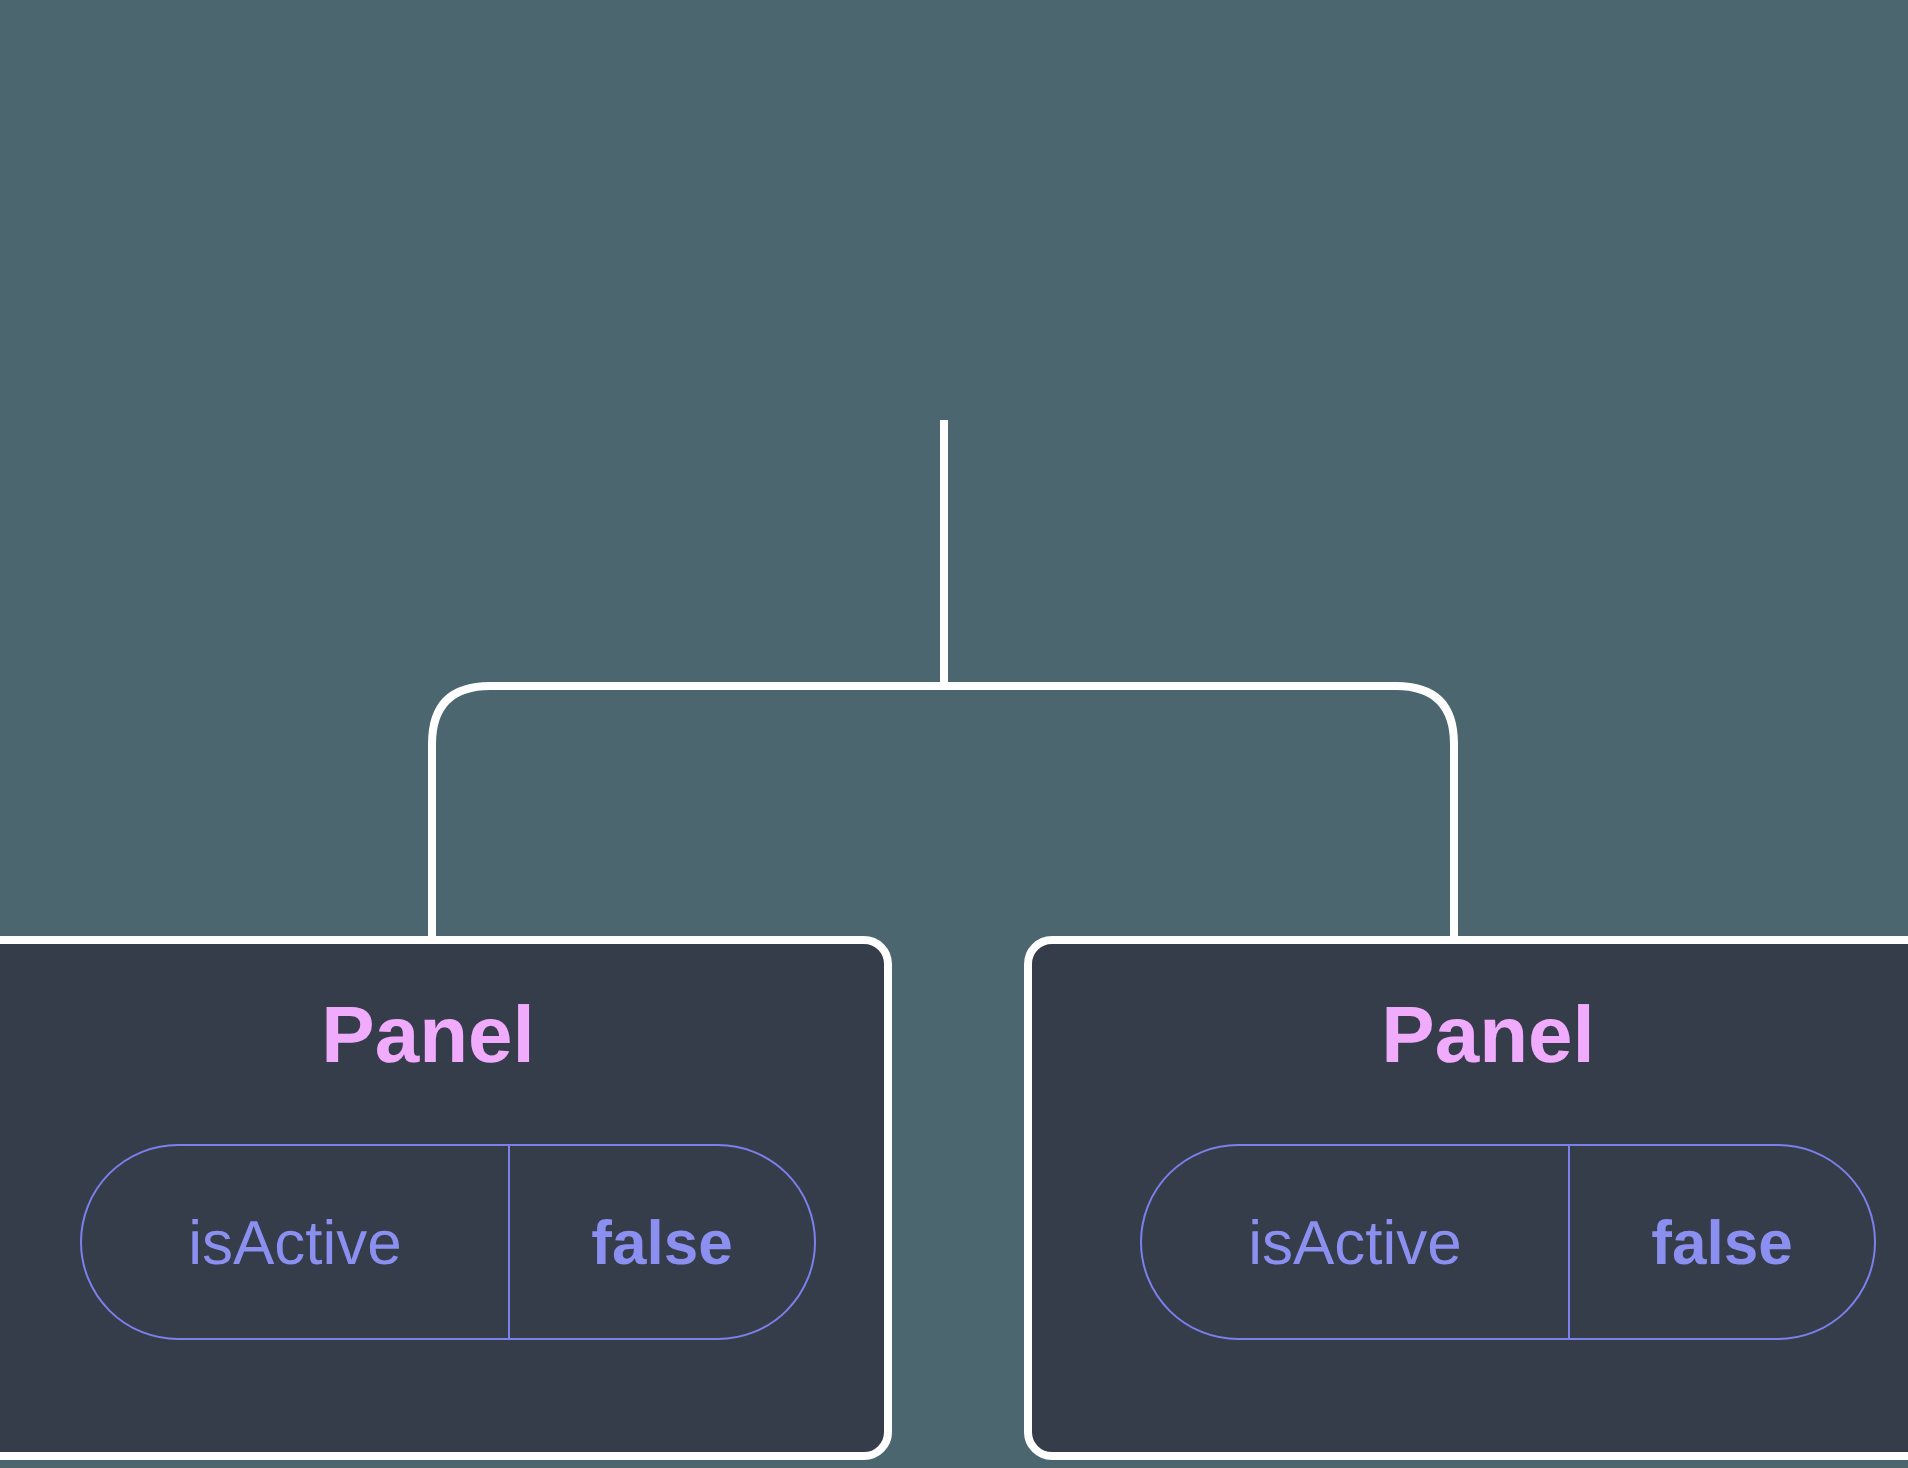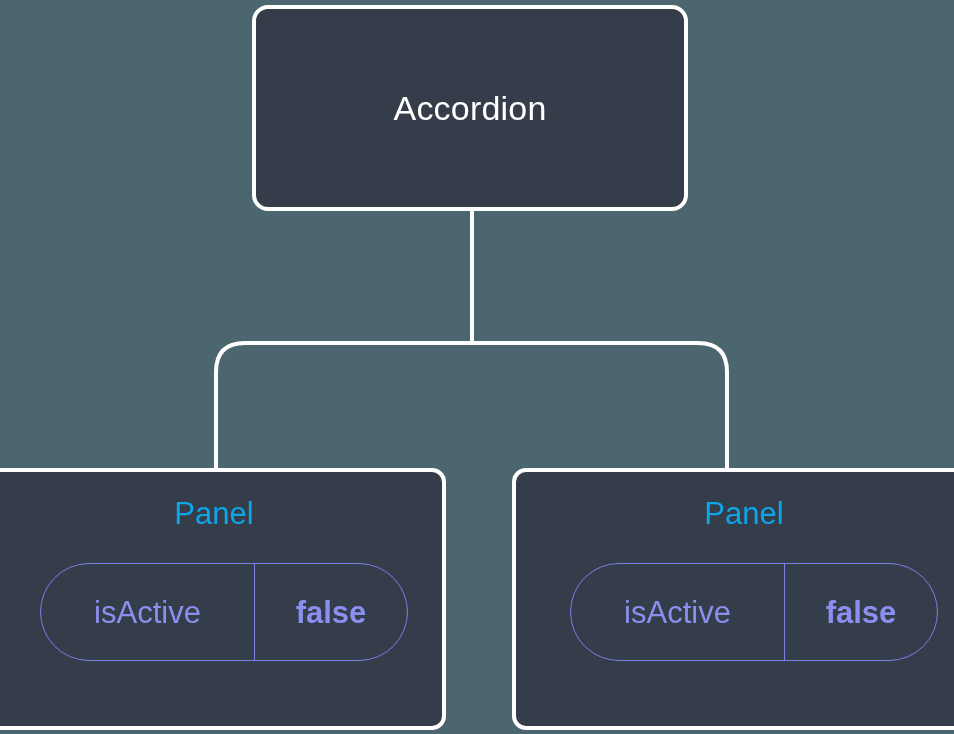--- a/index.html
+++ b/index.html
@@ -73,23 +73,23 @@
     width: 464px;
     height: 262px;
   }
   #node-panel-right {
     left: 512px;
     top: 468px;
     width: 464px;
     height: 262px;
   }
   .node-title {
-    color: #0ea5e9;
-    font-size: 31px;
-    font-weight: 400;
+    color: #f0abfc;
+    font-size: 40px;
+    font-weight: 700;
     line-height: 1;
     margin-bottom: 34px;
   }
 
   
   .prop-pill {
     display: flex;
     align-items: stretch;
     height: 98px;
     border: 1.6px solid #7b80ea;
@@ -123,23 +123,20 @@
 </head>
 <body>
 
 <div id="diagram-root">
 
   <svg id="connector-layer" viewBox="0 0 954 734">
     <path d="M 472 210 L 472 341" fill="none" stroke="#ffffff" stroke-width="4" stroke-linecap="butt"></path>
     <path d="M 216 472 L 216 372 Q 216 343 245 343 L 698 343 Q 727 343 727 372 L 727 472" fill="none" stroke="#ffffff" stroke-width="4" stroke-linejoin="round" stroke-linecap="butt"></path>
   </svg>
 
-  <div class="node" id="node-accordion">
-    <span class="node-title-root">Accordion</span>
-  </div>
 
   <div class="node node-panel" id="node-panel-left">
     <span class="node-title">Panel</span>
     <div class="prop-pill">
       <span class="prop-key">isActive</span>
       <span class="prop-value">false</span>
     </div>
   </div>
 
   <div class="node node-panel" id="node-panel-right">

